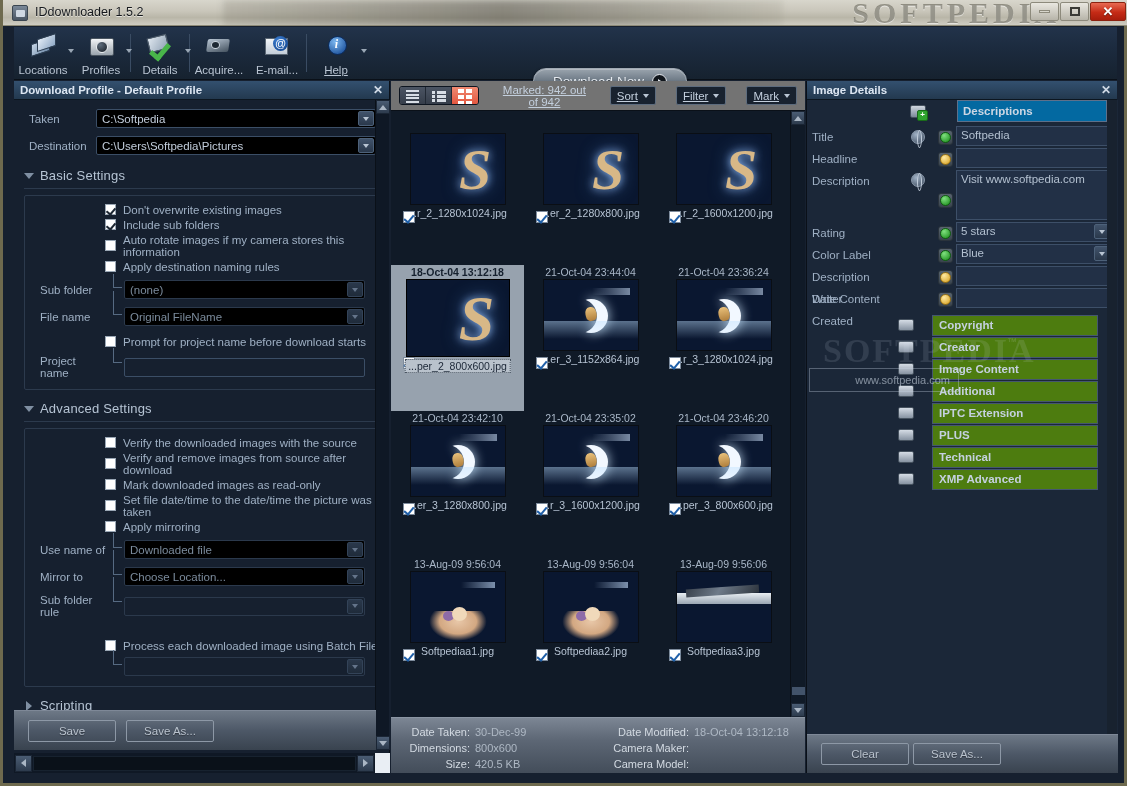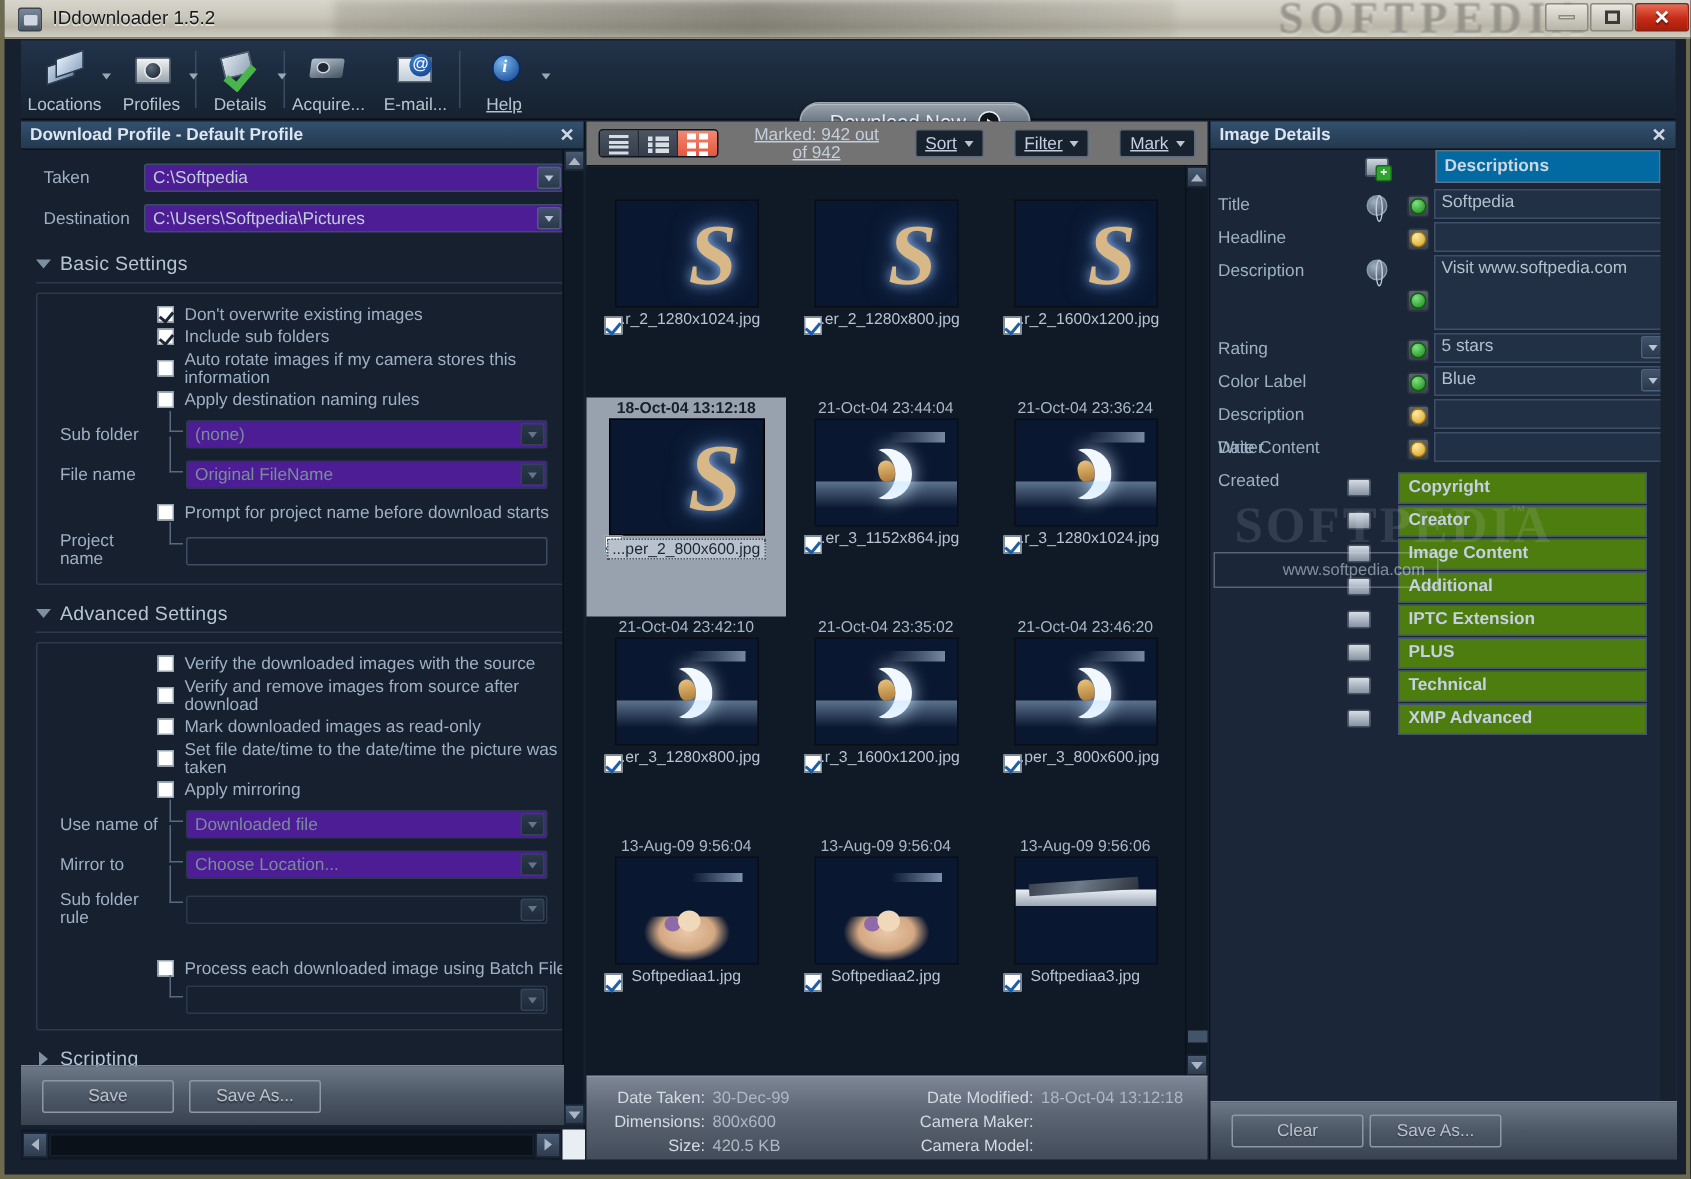--- a/index.html
+++ b/index.html
@@ -163,21 +163,21 @@
     width:14px;height:14px;background:linear-gradient(180deg,#4a5c73,#2d3b4d);
     border:1px solid #1a2534; display:flex;align-items:center;justify-content:center;
   }
   .sb-up::after{content:"";border-left:4px solid transparent;border-right:4px solid transparent;border-bottom:5px solid #aab6c4;}
   .sb-dn::after{content:"";border-left:4px solid transparent;border-right:4px solid transparent;border-top:5px solid #aab6c4;}
 
   .row{ display:flex; align-items:center; margin:0 0 8px 0; }
   .row .lbl{ width:82px; padding-left:15px; color:#9fb0c4; font-size:11.5px;}
   .field{
     flex:1; height:19px; margin-right:14px;
-    background:#4c1d95; border:1px solid #3b4e66; border-radius:2px;
+    background:#000000; border:1px solid #3b4e66; border-radius:2px;
     display:flex; align-items:center; position:relative;
     padding:0 20px 0 5px; color:#c2cddb; font-size:11.5px;
     overflow:hidden; white-space:nowrap;
   }
   .field.disabled{ color:#7b8b9c; border-color:#2b394c; }
   .field.empty-dk{ background:#16202f; }
   .dd{
     position:absolute; right:1px; top:1px; width:16px; height:15px;
     background:linear-gradient(180deg,#41536b,#2a384b);
     border:1px solid #4d6179; border-radius:2px;

